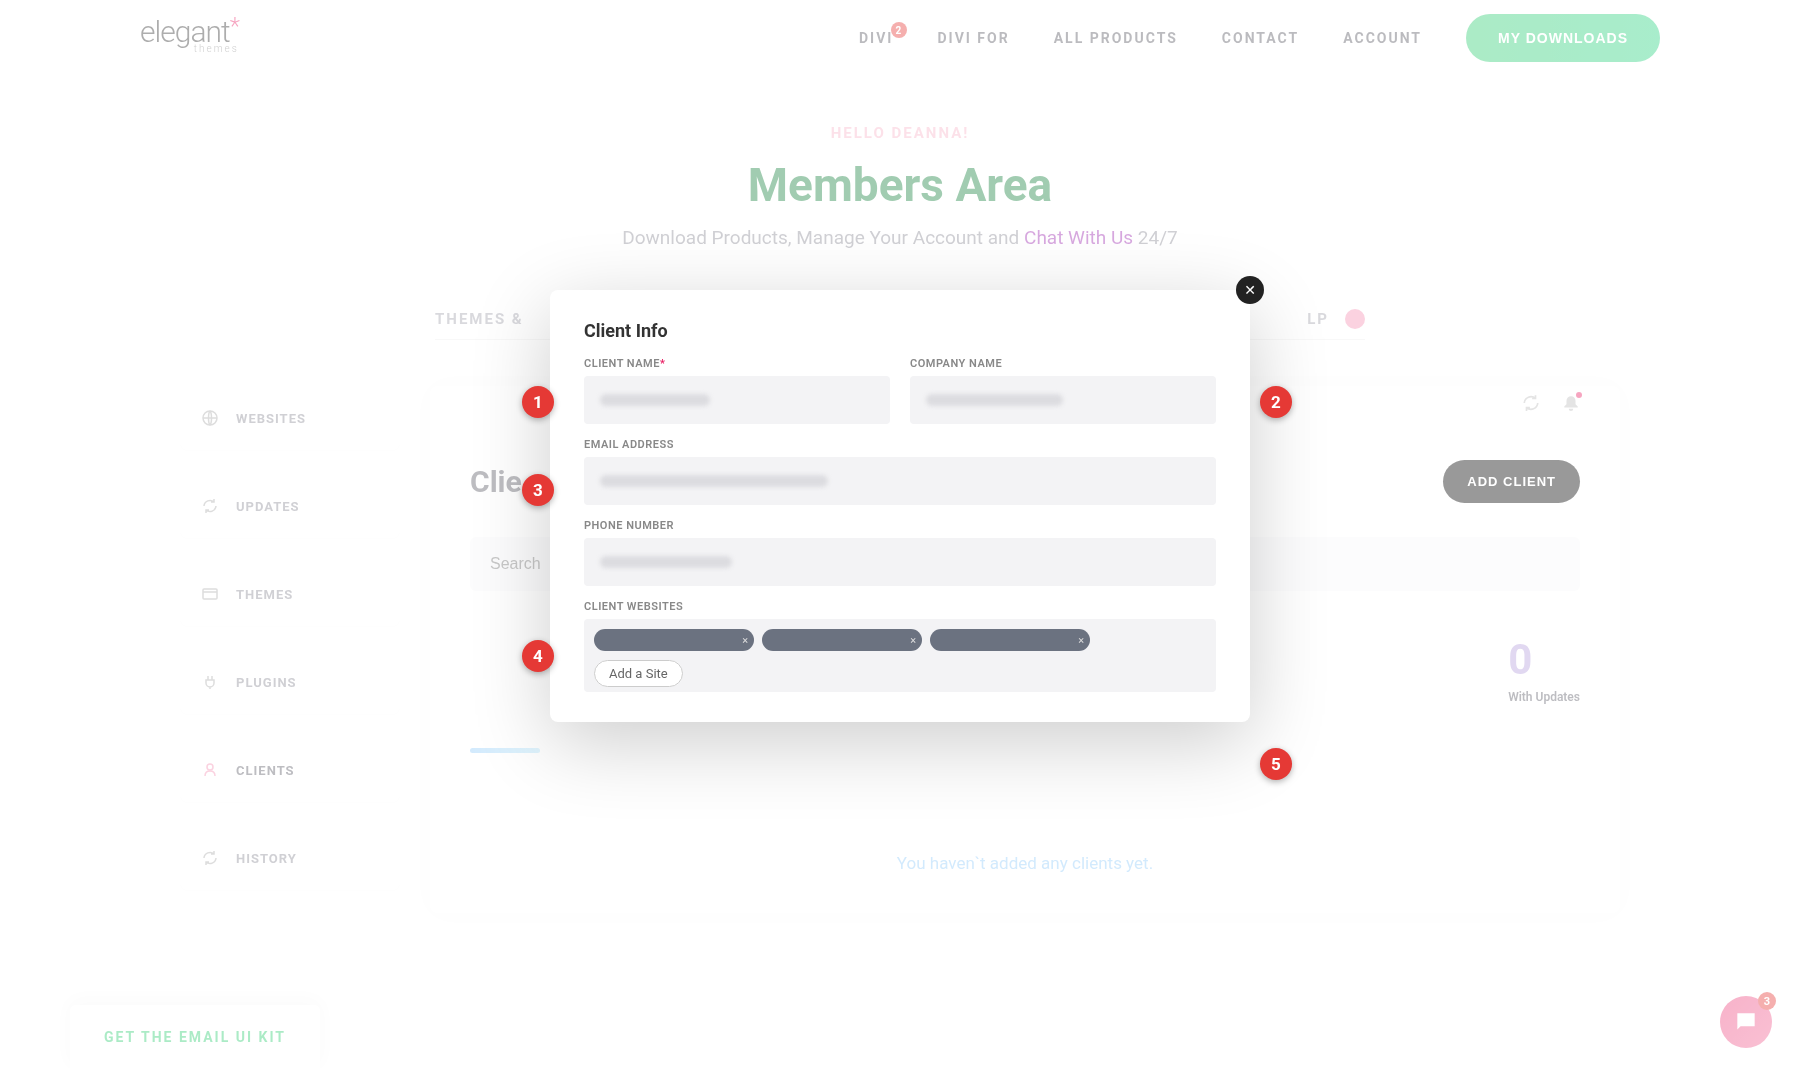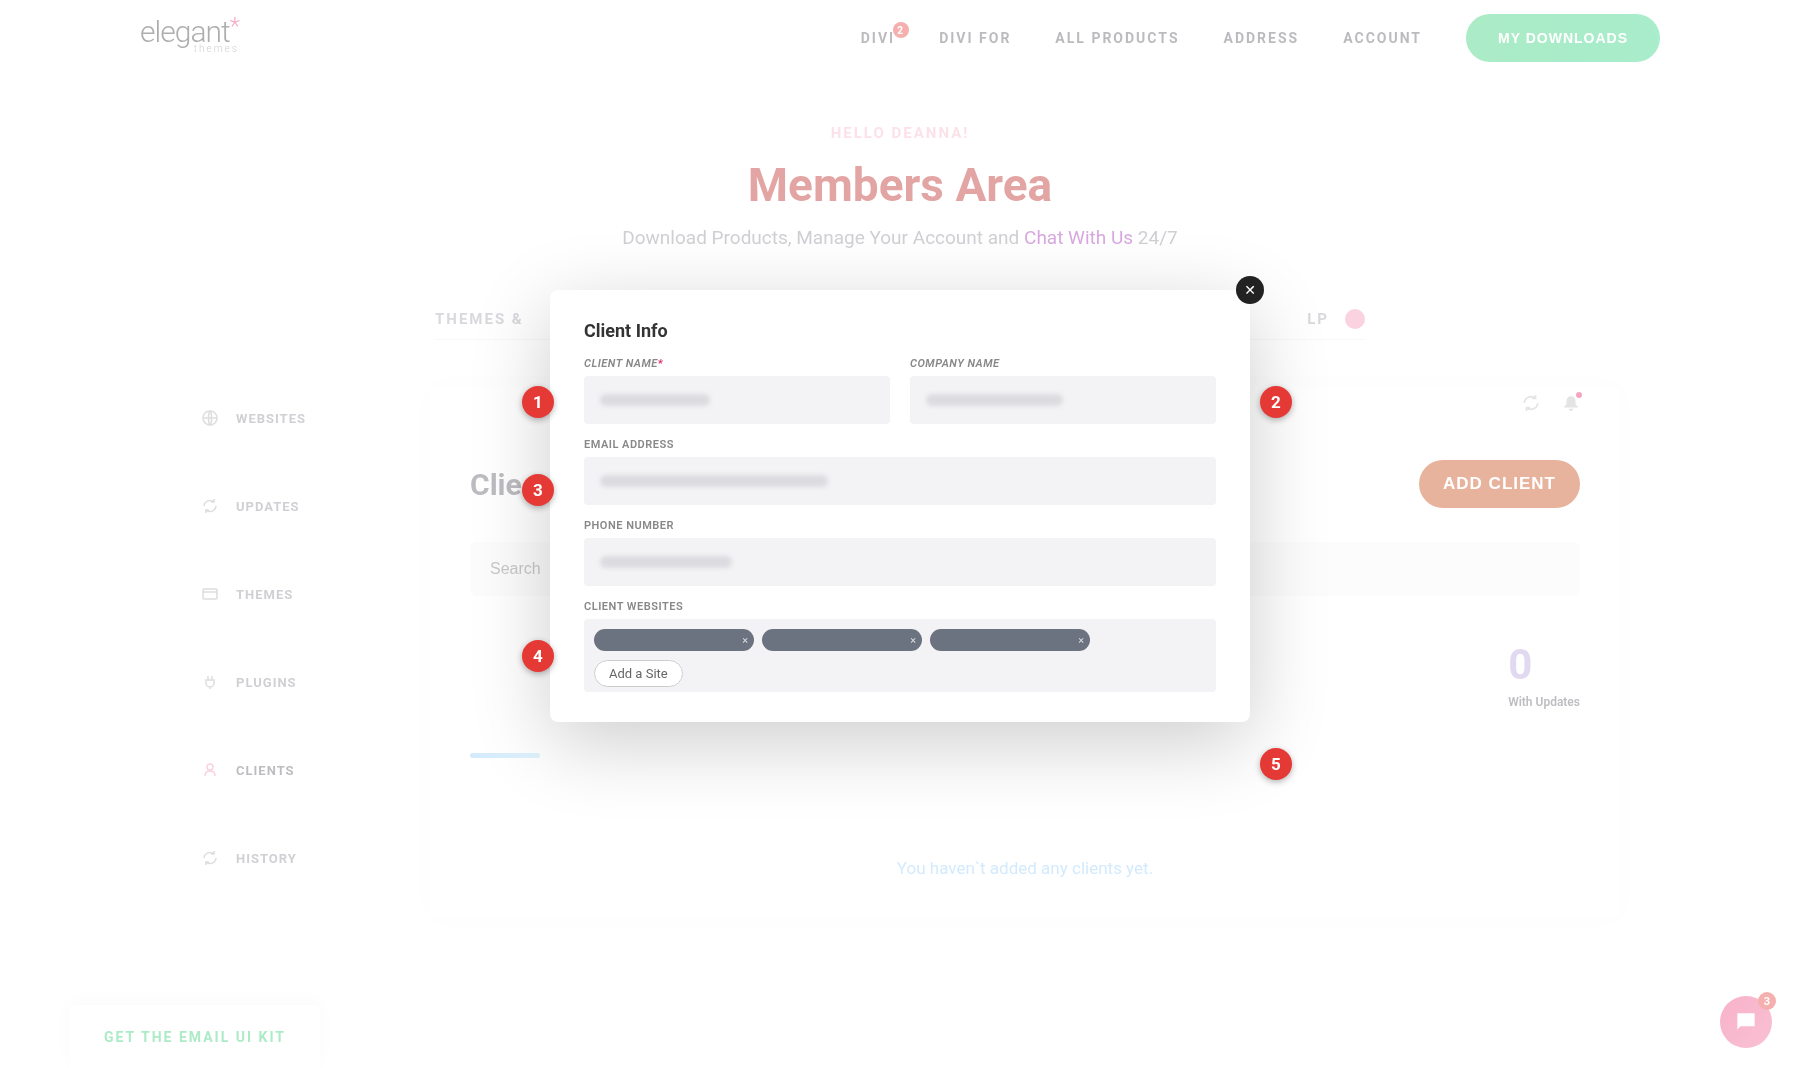--- a/index.html
+++ b/index.html
@@ -82,21 +82,21 @@
 }
 .hello {
   color: #f8b4c8;
   font-size: 15px;
   font-weight: 700;
   letter-spacing: 2px;
 }
 .title {
   font-size: 46px;
   font-weight: 700;
-  color: #b91c1c;
+  color: #15803d;
   margin-top: 16px;
 }
 .subtitle {
   font-size: 19px;
   color: #8a8a95;
   margin-top: 14px;
 }
 .subtitle .chat-link { color: #9c27b0; }
 
 
@@ -197,25 +197,25 @@
   justify-content: space-between;
   align-items: center;
   margin-top: 48px;
 }
 .panel-title {
   font-size: 30px;
   font-weight: 700;
   color: #5a5a65;
 }
 .add-client-btn {
-  background: #c2410c;
+  background: #000000;
   color: white;
   padding: 14px 24px;
   border-radius: 24px;
-  font-size: 17px;
+  font-size: 13px;
   font-weight: 700;
   letter-spacing: 1px;
   border: none;
 }
 .search-row {
   margin-top: 34px;
 }
 .search-input {
   width: 100%;
   padding: 18px 20px;
@@ -299,21 +299,20 @@
 .modal-title {
   font-size: 18px;
   font-weight: 700;
   color: #333;
   margin-bottom: 16px;
 }
 .form-row {
   display: flex;
   gap: 20px;
   margin-bottom: 14px;
-  font-style: italic;
 }
 .form-group { flex: 1; }
 .form-label {
   font-size: 11px;
   font-weight: 600;
   letter-spacing: 0.5px;
   color: #888;
   display: block;
   margin-bottom: 6px;
 }
@@ -460,21 +459,21 @@
     <span><span>elegant</span></span><span class="asterisk">*</span>
     <span class="subtext">themes</span>
   </div>
   <div class="nav">
     <div class="nav-item">
       <span>DIVI</span>
       <span class="nav-badge">2</span>
     </div>
     <div class="nav-item">DIVI FOR</div>
     <div class="nav-item">ALL PRODUCTS</div>
-    <div class="nav-item">ADDRESS</div>
+    <div class="nav-item">CONTACT</div>
     <div class="nav-item">ACCOUNT</div>
     <button class="my-downloads-btn">MY DOWNLOADS</button>
   </div>
 </div>
 
 <div class="overlay"></div>
 
 <div class="page-content">
   <div class="hello">HELLO DEANNA!</div>
   <div class="title">Members Area</div>

